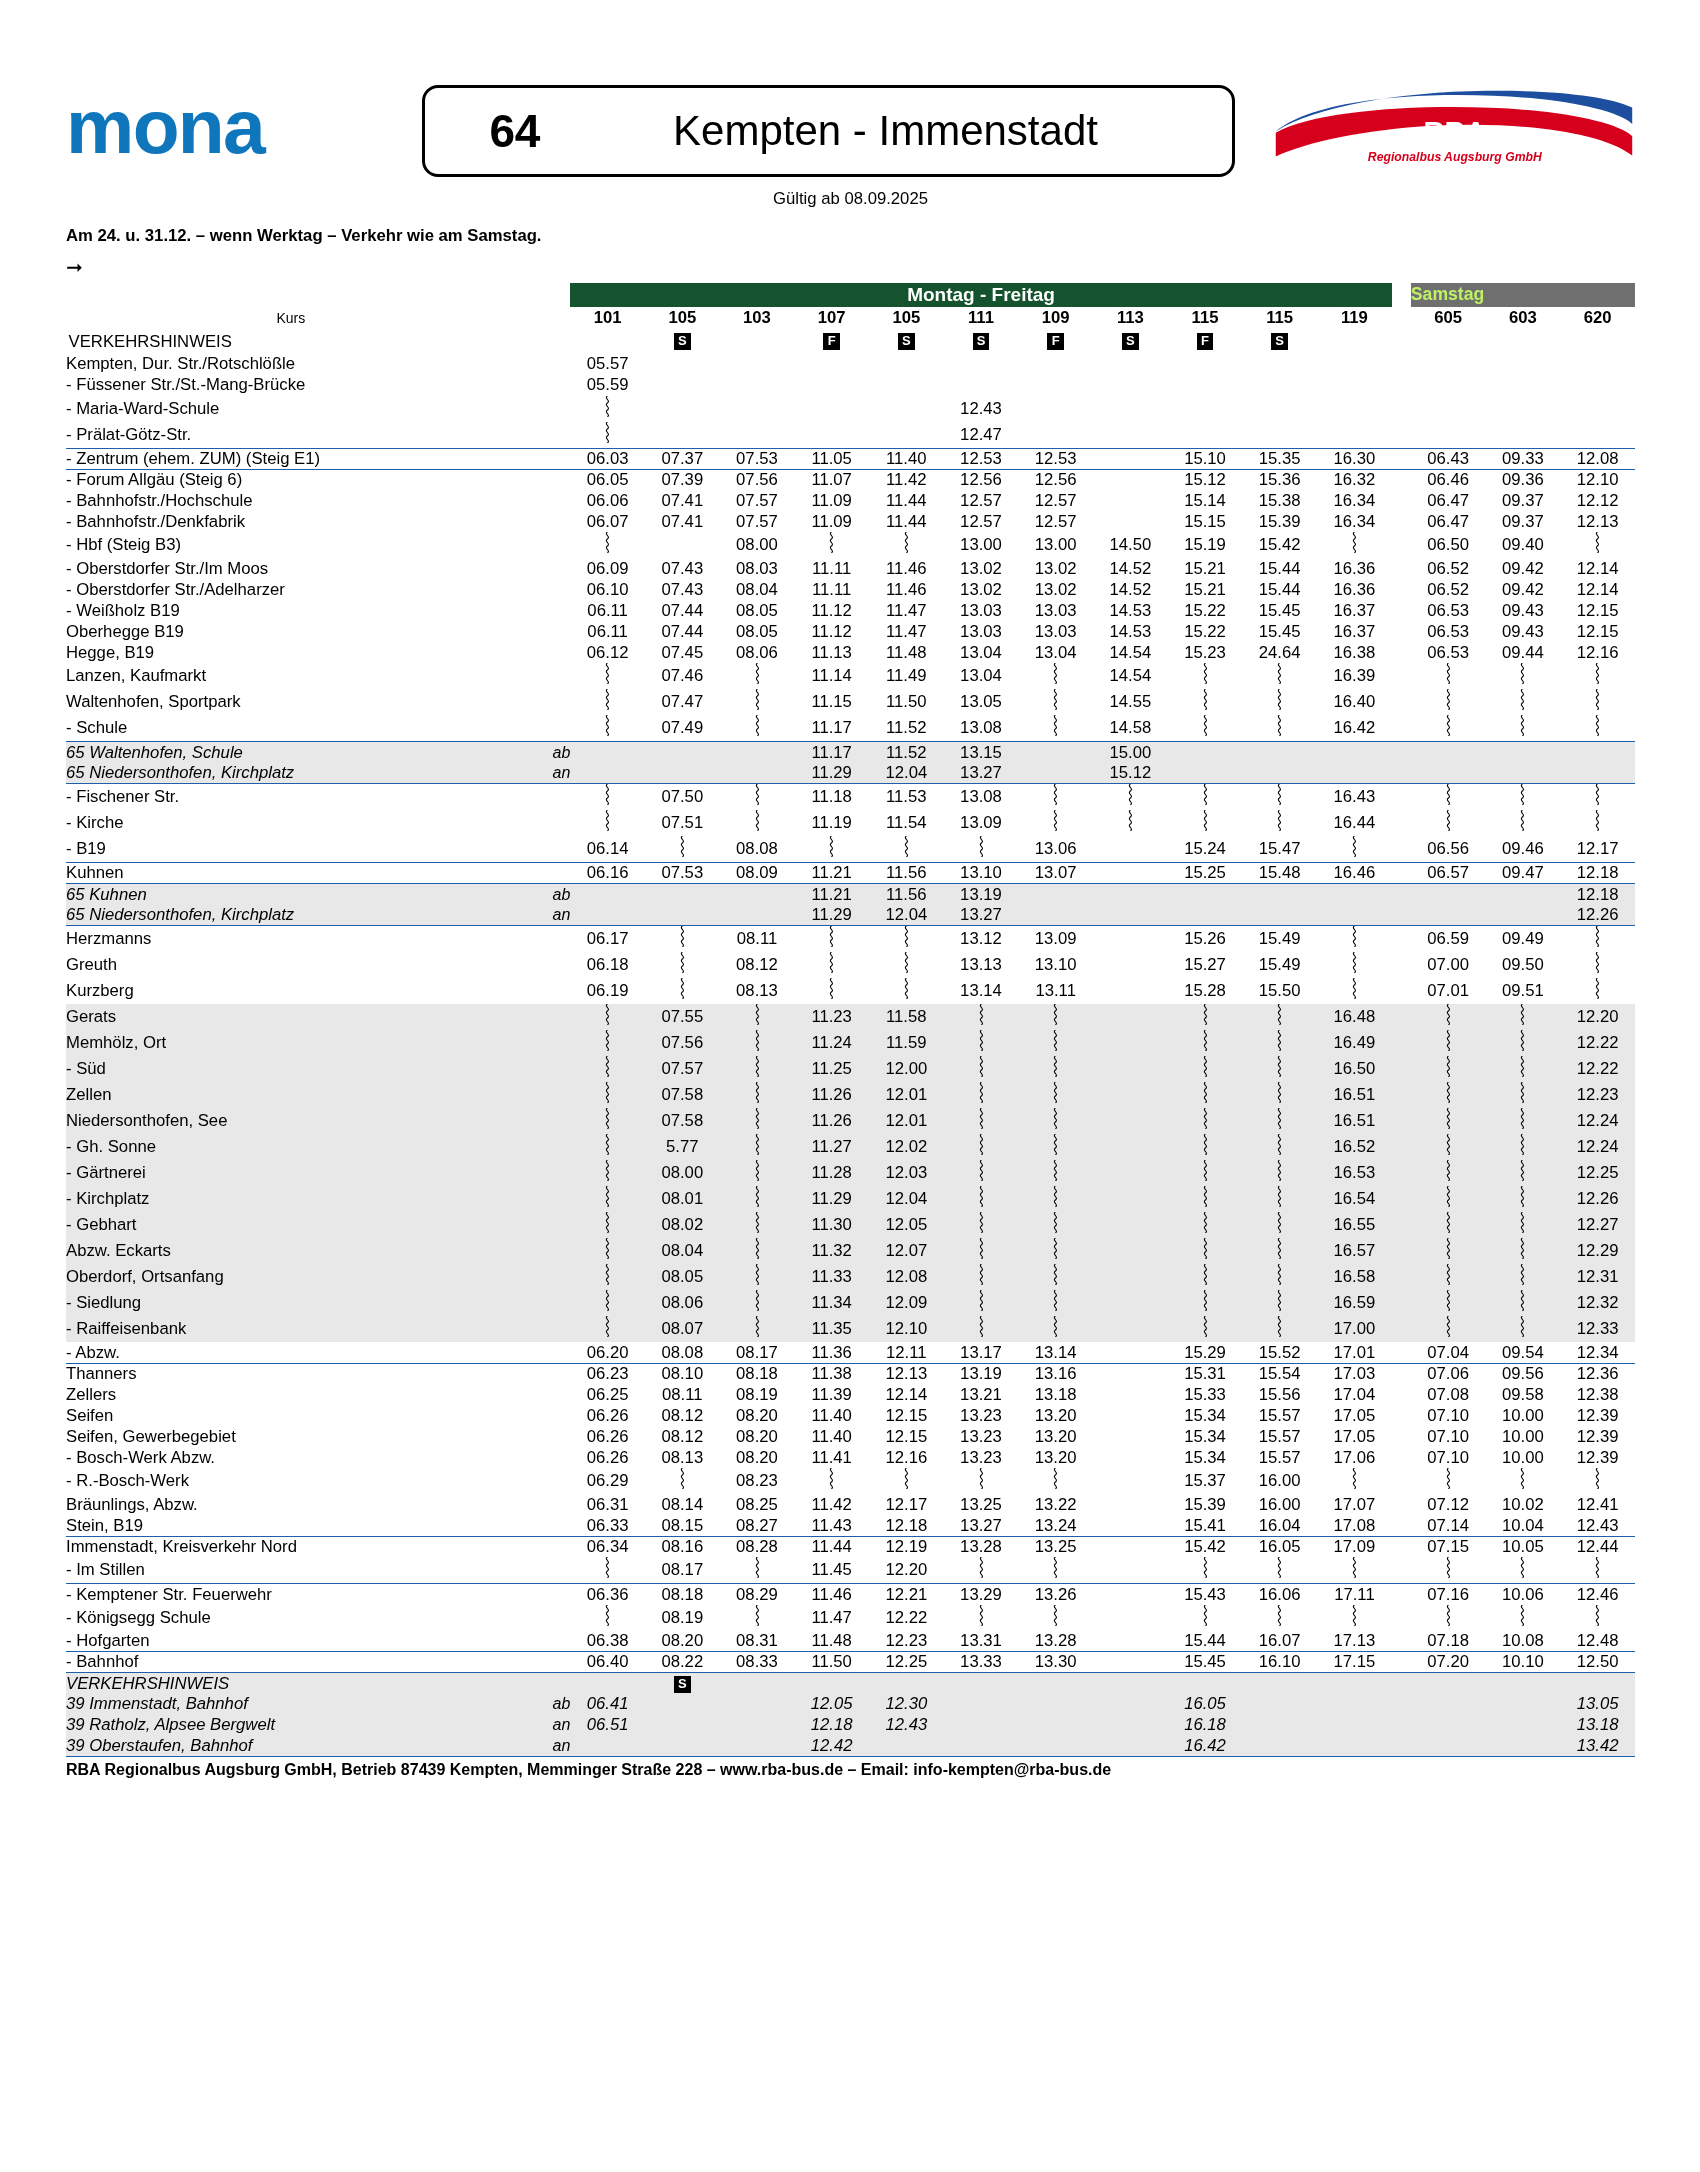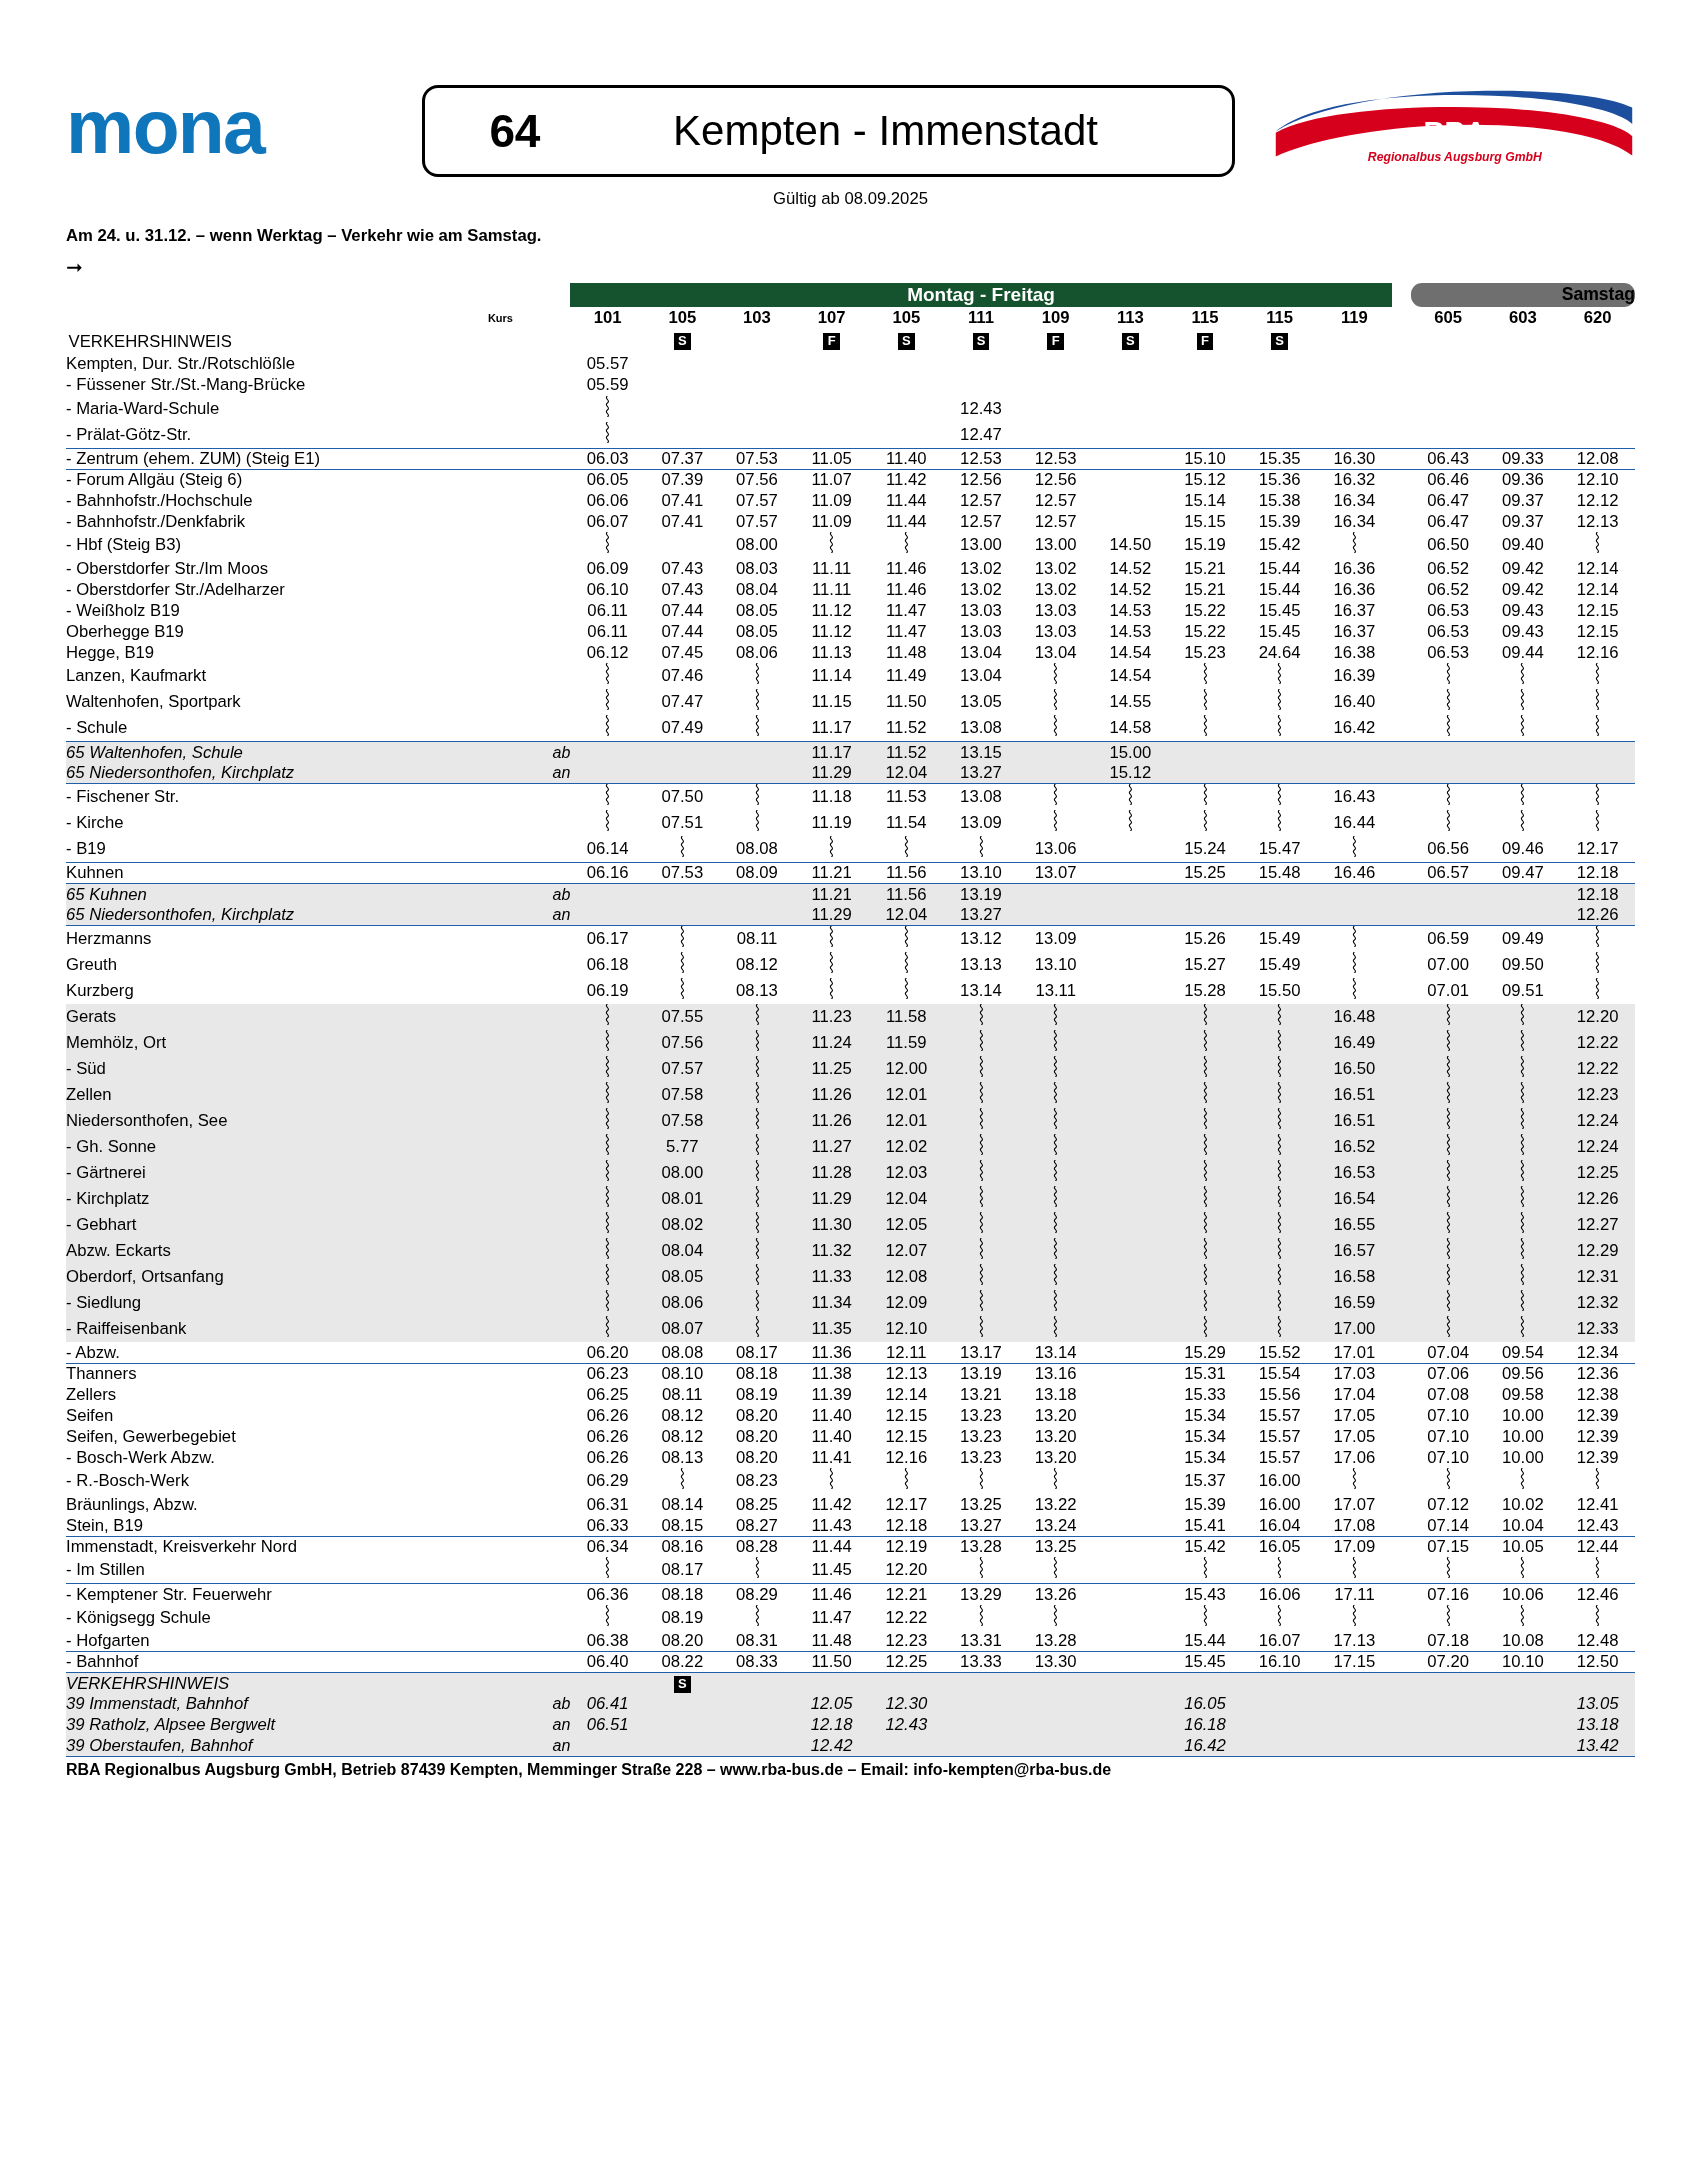--- a/index.html
+++ b/index.html
@@ -49,26 +49,26 @@
   }
   .abcell { font-size: 16px; font-style: italic; text-align: right; padding-right: 6.1px; }
   .timecell { font-size: 16.7px; text-align: center; height: 21px; white-space: nowrap; }
 
   .bandrow td { padding: 0; }
   .band-mf {
     background: #14532d; color: #fff; font-weight: bold; font-size: 19px;
     text-align: center; height: 24.6px;
   }
   .band-sa {
-    background: #6f6f6f; color: #000000; font-weight: bold; font-size: 17.6px;
-    text-align: right; height: 24.6px; border-radius: 11px;
+    background: #6f6f6f; color: #bef264; font-weight: bold; font-size: 17.6px;
+    text-align: left; height: 24.6px;
   }
 
   .kurs td { font-size: 16.7px; font-weight: bold; text-align:center; height: 22px; }
-  .kurs td.lbl { text-align:right; font-weight: bold; font-size: 11px; padding-left: 2.6px; }
+  .kurs td.lbl { text-align:center; font-weight: normal; font-size: 14px; padding-left: 2.6px; }
   .vhrow td { height: 24.6px; text-align: center; }
   .vhrow td.lbl { text-align:left; font-size: 16.7px; padding-left: 2.6px; }
 
   .sq {
     display:inline-block; background:#000; color:#fff; font-weight:bold;
     font-size: 13px; line-height: 16.7px; width: 16.7px; height: 16.7px; text-align:center;
     vertical-align: middle;
   }
 
   .rule-top td { border-top: 1.8px solid #1f5fa9; }

